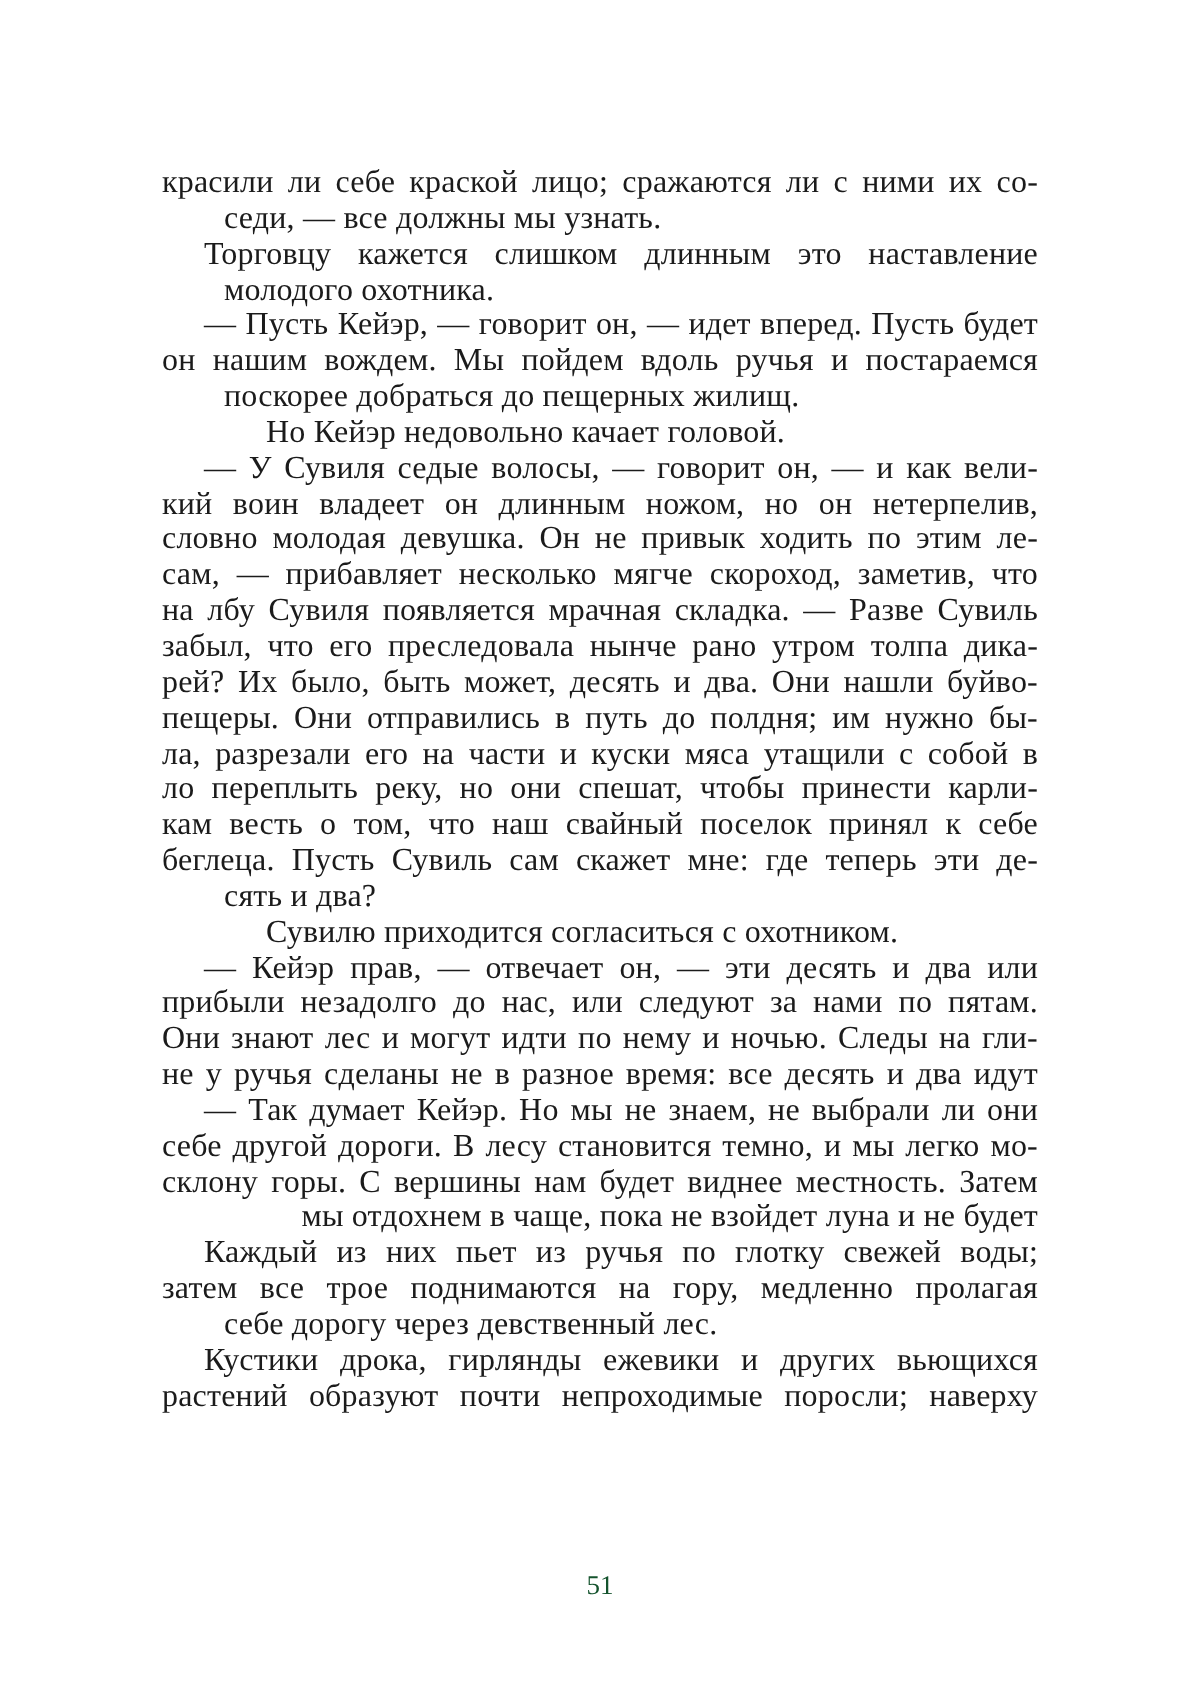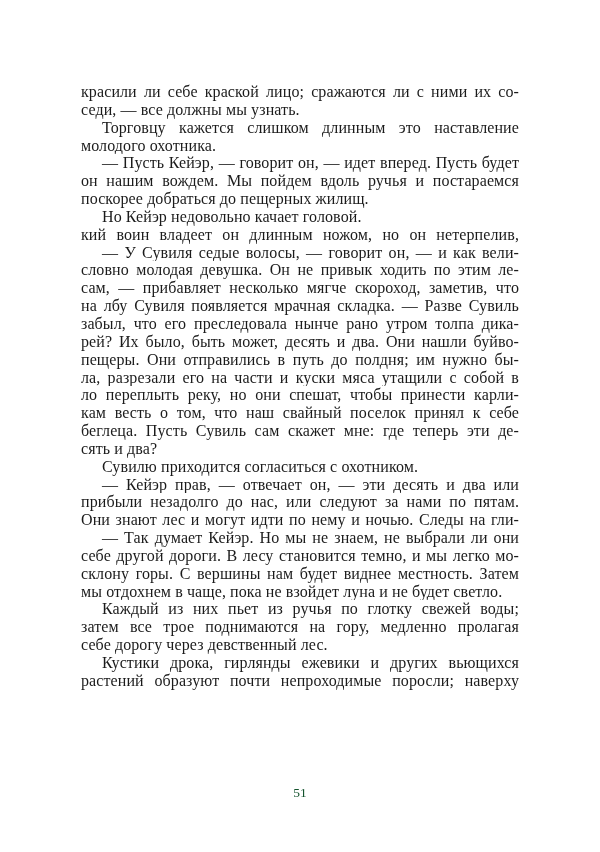--- a/index.html
+++ b/index.html
@@ -37,20 +37,21 @@
     overflow: hidden;
     white-space: normal;
     letter-spacing: 0.1px;
   }
   .line.indent {
     padding-left: 21px;
   }
   .line.para-end {
     text-align: right;
     text-align-last: left;
+    margin-left: 31px;
   }
   .page-number {
     position: absolute;
     left: 0;
     top: 785px;
     width: 600px;
     text-align: center;
     font-size: 13.5px;
     line-height: 16px;
     color: #14532d;
@@ -62,37 +63,38 @@
 <div class="book-page" style="background: rgb(255, 255, 255);">
   <div class="page-text" id="page-text" style="color: rgb(27, 27, 27);">
       <div class="line">красили ли себе краской лицо; сражаются ли с ними их со-</div>
       <div class="line para-end">седи, — все должны мы узнать.</div>
       <div class="line indent">Торговцу кажется слишком длинным это наставление</div>
       <div class="line para-end">молодого охотника.</div>
       <div class="line indent">— Пусть Кейэр, — говорит он, — идет вперед. Пусть будет</div>
       <div class="line">он нашим вождем. Мы пойдем вдоль ручья и постараемся</div>
       <div class="line para-end">поскорее добраться до пещерных жилищ.</div>
       <div class="line indent para-end">Но Кейэр недовольно качает головой.</div>
+      <div class="line indent">— У Сувиля седые волосы, — говорит он, — и как вели-</div>
       <div class="line">кий воин владеет он длинным ножом, но он нетерпелив,</div>
-      <div class="line indent">— У Сувиля седые волосы, — говорит он, — и как вели-</div>
       <div class="line">словно молодая девушка. Он не привык ходить по этим ле-</div>
       <div class="line">сам, — прибавляет несколько мягче скороход, заметив, что</div>
       <div class="line">на лбу Сувиля появляется мрачная складка. — Разве Сувиль</div>
       <div class="line">забыл, что его преследовала нынче рано утром толпа дика-</div>
       <div class="line">рей? Их было, быть может, десять и два. Они нашли буйво-</div>
       <div class="line">пещеры. Они отправились в путь до полдня; им нужно бы-</div>
       <div class="line">ла, разрезали его на части и куски мяса утащили с собой в</div>
       <div class="line">ло переплыть реку, но они спешат, чтобы принести карли-</div>
       <div class="line">кам весть о том, что наш свайный поселок принял к себе</div>
       <div class="line">беглеца. Пусть Сувиль сам скажет мне: где теперь эти де-</div>
       <div class="line para-end">сять и два?</div>
       <div class="line indent para-end">Сувилю приходится согласиться с охотником.</div>
       <div class="line indent">— Кейэр прав, — отвечает он, — эти десять и два или</div>
       <div class="line">прибыли незадолго до нас, или следуют за нами по пятам.</div>
       <div class="line">Они знают лес и могут идти по нему и ночью. Следы на гли-</div>
+      <div class="line">не у ручья сделаны не в разное время: все десять и два идут</div>
       <div class="line indent">— Так думает Кейэр. Но мы не знаем, не выбрали ли они</div>
       <div class="line">себе другой дороги. В лесу становится темно, и мы легко мо-</div>
       <div class="line">склону горы. С вершины нам будет виднее местность. Затем</div>
       <div class="line para-end">мы отдохнем в чаще, пока не взойдет луна и не будет светло.</div>
       <div class="line indent">Каждый из них пьет из ручья по глотку свежей воды;</div>
       <div class="line">затем все трое поднимаются на гору, медленно пролагая</div>
       <div class="line para-end">себе дорогу через девственный лес.</div>
       <div class="line indent">Кустики дрока, гирлянды ежевики и других вьющихся</div>
       <div class="line">растений образуют почти непроходимые поросли; наверху</div>
     </div>

